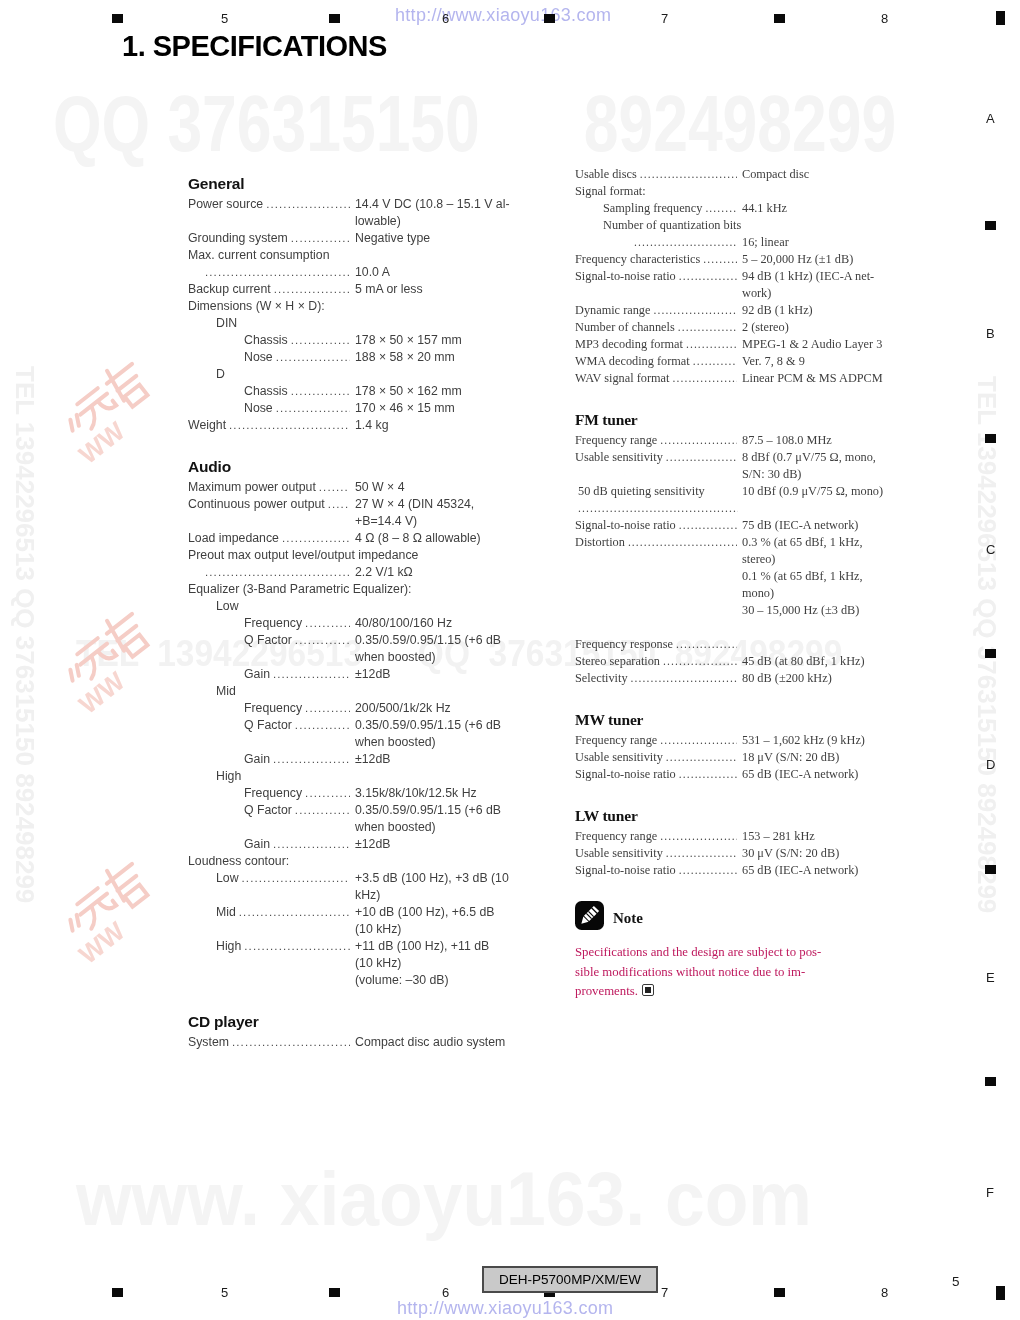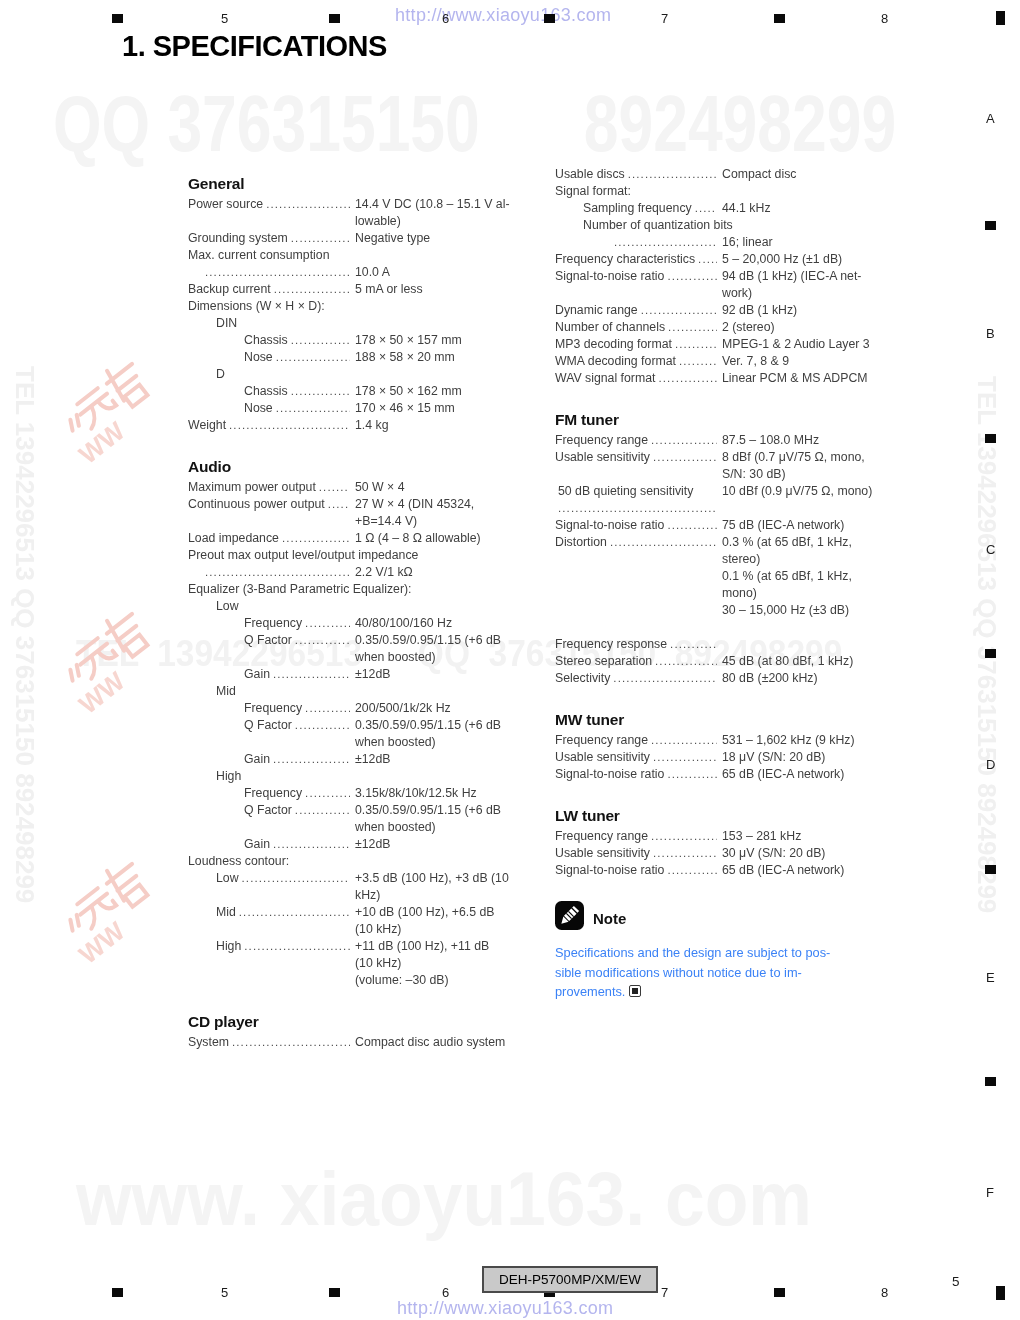--- a/index.html
+++ b/index.html
@@ -24,38 +24,38 @@
   .page-num{position:absolute;left:952px;top:1274px;font-size:13.5px;color:#1c1c1c;z-index:3;}
   .model-box{position:absolute;left:482px;top:1266px;width:172px;height:23px;z-index:3;
              background:#c9c9c9;border:2px solid #4a4a4a;display:flex;align-items:center;justify-content:center;
              font-size:13.5px;color:#000;}
   
   .title{position:absolute;left:122px;top:30px;z-index:1;font-size:29px;font-weight:bold;
          letter-spacing:-0.5px;color:#000;}
   
   .col{position:absolute;z-index:1;font-size:12.3px;line-height:17px;}
   .col-left{left:188px;top:175px;width:346px;}
-  .col-right{left:555px;top:166px;width:340px;}
+  .col-right{left:575px;top:166px;width:340px;font-family:Liberation Serif, serif;}
   .section{margin-top:24px;}
   .section:first-child{margin-top:0;}
   .sec-heading{font-size:15.5px;font-weight:bold;color:#121212;margin:0 0 4px 0;letter-spacing:-0.2px;}
   .spec-line{display:grid;grid-template-columns:163px 1fr;}
   .lbl-cell{display:flex;align-items:baseline;overflow:hidden;}
   .lbl{white-space:nowrap;}
   .dots{flex:1;overflow:hidden;white-space:nowrap;margin:0 1px 0 3px;color:#4a4a4a;}
   .dots::after{content:"....................................................................................";
                letter-spacing:1.1px;font-size:11.5px;}
   .val-cell{padding-left:4px;}
   .val-line{white-space:nowrap;}
   .plain-line{white-space:nowrap;}
   
   .note{margin-top:22px;}
   .note-head{display:flex;align-items:center;gap:9px;}
   .note-title{font-size:15px;font-weight:bold;color:#121212;}
-  .note-body{margin-top:8px;font-size:12.8px;line-height:19.5px;color:#3b82f6;}
+  .note-body{margin-top:8px;font-size:12.8px;line-height:19.5px;color:#be185d;}
   .endmark{display:inline-block;width:10px;height:10px;border:1px solid #3a3a3a;border-radius:2px;
            position:relative;margin-left:4px;vertical-align:-1px;}
   .endmark::after{content:"";position:absolute;left:2px;top:2px;right:2px;bottom:2px;background:#222;}
 </style>
 </head>
 <body>
 
 <div class="page">
 
   <div class="wm wm-qq">QQ 376315150      892498299</div>
@@ -236,21 +236,21 @@
             <div class="val-line">27 W × 4 (DIN 45324,</div>
             <div class="val-line">+B=14.4 V)</div>
           </div>
         </div>
         <div class="spec-line">
           <div class="lbl-cell" style="padding-left: 0px;">
             <span class="lbl">Load impedance</span>
             <span class="dots"></span>
           </div>
           <div class="val-cell">
-            <div class="val-line">1 Ω (4 – 8 Ω allowable)</div>
+            <div class="val-line">4 Ω (8 – 8 Ω allowable)</div>
           </div>
         </div>
         <div class="plain-line" style="padding-left: 0px;">Preout max output level/output impedance</div>
         <div class="spec-line">
           <div class="lbl-cell" style="padding-left: 14px;">
             <span class="dots"></span>
           </div>
           <div class="val-cell">
             <div class="val-line">2.2 V/1 kΩ</div>
           </div>

